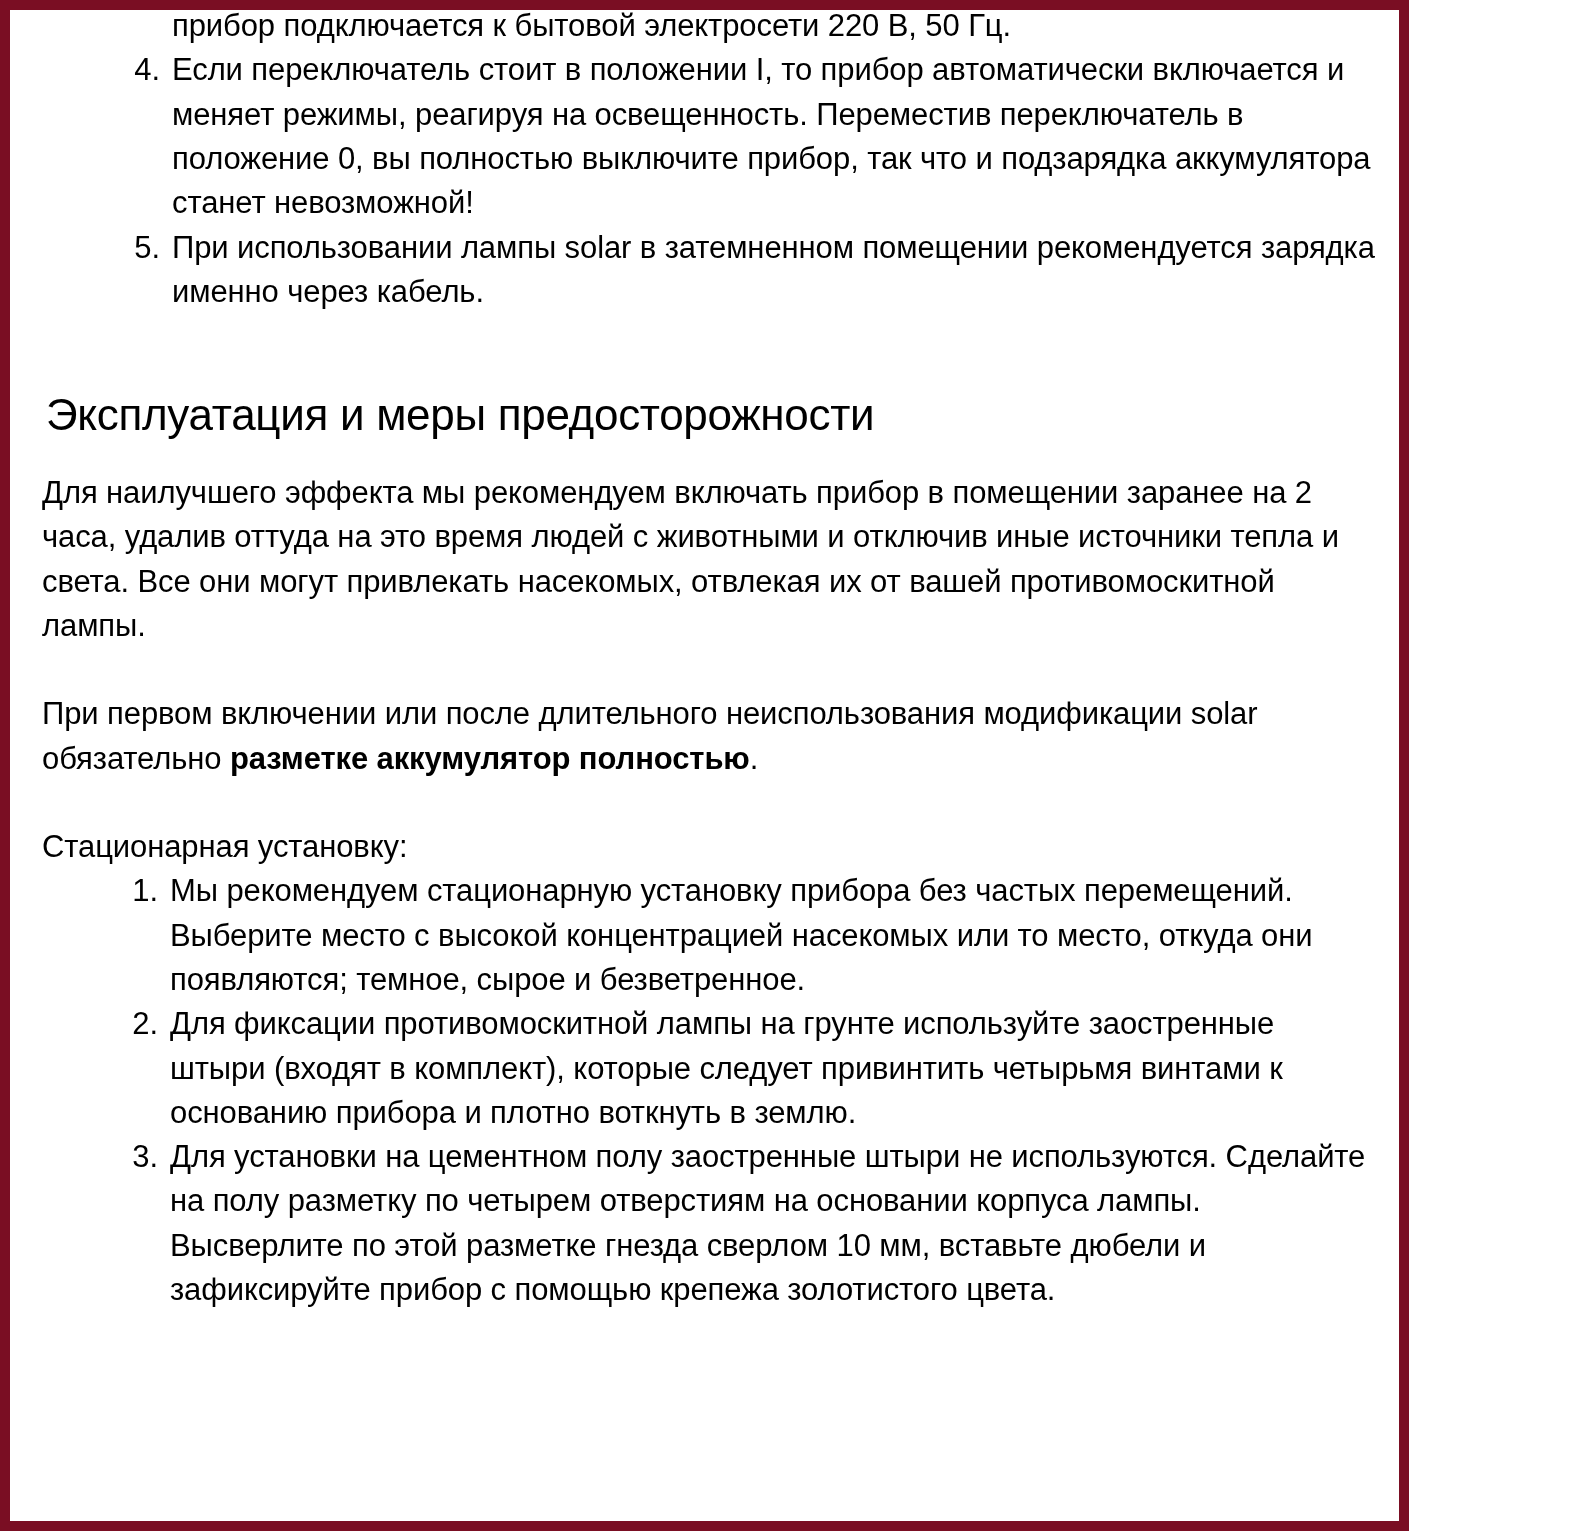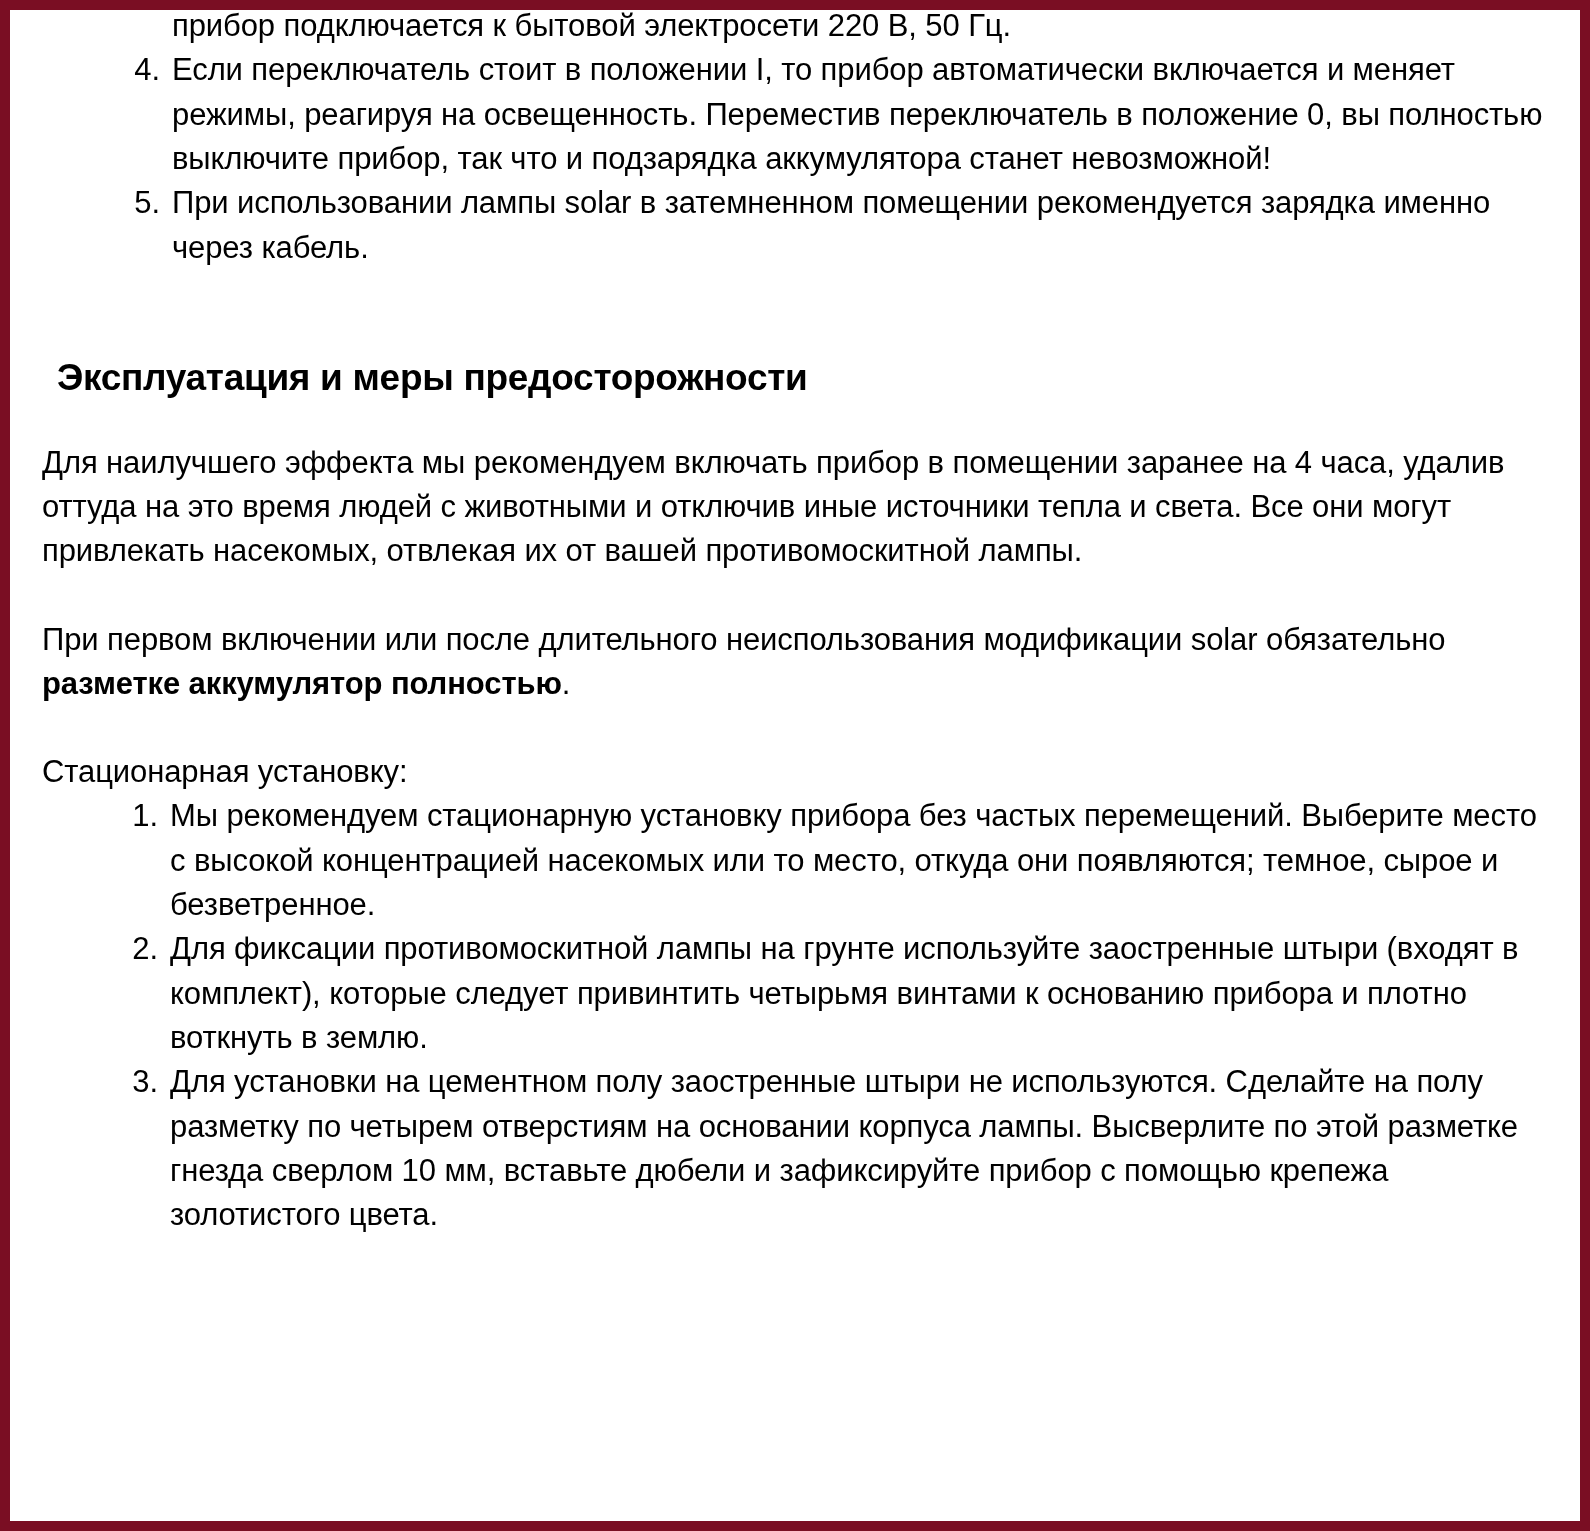--- a/index.html
+++ b/index.html
@@ -9,21 +9,21 @@
   }
   body {
     width: 1590px;
     height: 1531px;
     overflow: hidden;
     font-family: "Liberation Sans", sans-serif;
   }
 
   .page {
     box-sizing: border-box;
-    width: 1590px;
+    width: 1409px;
     height: 1531px;
     border: 10px solid #7a0e23;
     background: #ffffff;
     position: relative;
     overflow: hidden;
   }
 
   .content {
     box-sizing: border-box;
     padding: 0 22px 0 32px;
@@ -34,25 +34,25 @@
   
   .para {
     font-size: 31px;
     line-height: 1.43;
     color: #000000;
     margin: 0;
     letter-spacing: -0.1px;
   }
 
   .heading {
-    font-size: 37px;
+    font-size: 44px;
     line-height: 1.15;
-    font-weight: 700;
+    font-weight: 400;
     color: #000000;
-    margin: 15px;
+    margin: 4px;
     letter-spacing: -0.3px;
   }
 
   strong.b {
     font-weight: bold;
   }
 
   
   ol.numlist {
     list-style: none;
@@ -116,21 +116,21 @@
         <span>При использовании лампы solar в затемненном помещении рекомендуется зарядка именно через кабель.</span>
       </li>
     </ol>
 
     <div class="spacer-xl"></div>
 
     <h2 class="heading">Эксплуатация и меры предосторожности</h2>
 
     <div class="spacer-sm"></div>
 
-    <p class="para">Для наилучшего эффекта мы рекомендуем включать прибор в помещении заранее на 4 часа, удалив оттуда на это время людей с животными и отключив иные источники тепла и света. Все они могут привлекать насекомых, отвлекая их от вашей противомоскитной лампы.</p>
+    <p class="para">Для наилучшего эффекта мы рекомендуем включать прибор в помещении заранее на 2 часа, удалив оттуда на это время людей с животными и отключив иные источники тепла и света. Все они могут привлекать насекомых, отвлекая их от вашей противомоскитной лампы.</p>
 
     <div class="spacer-md"></div>
 
     <p class="para"><span>При первом включении или после длительного неиспользования модификации solar обязательно </span><strong class="b">разметке аккумулятор полностью</strong><span>.</span></p>
 
     <div class="spacer-md"></div>
 
     <p class="para">Стационарная установку:</p>
 
     <ol class="numlist second">

